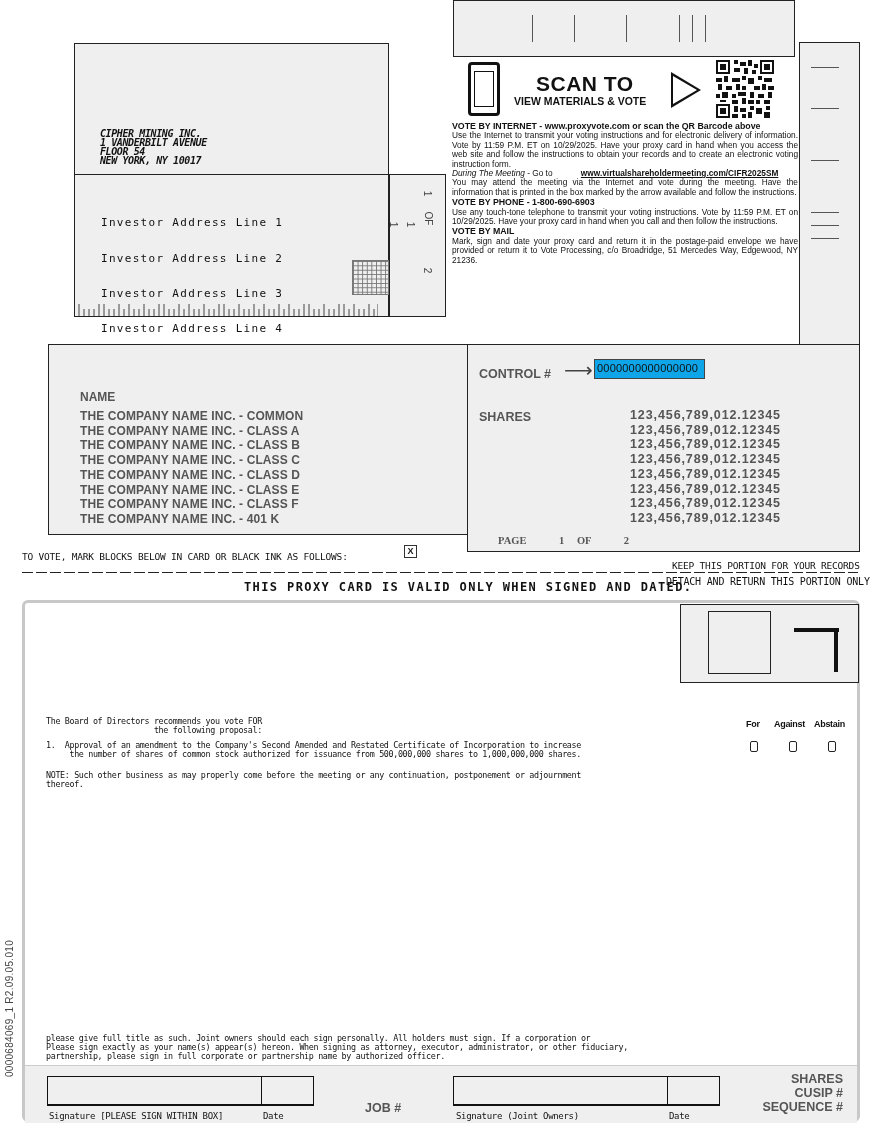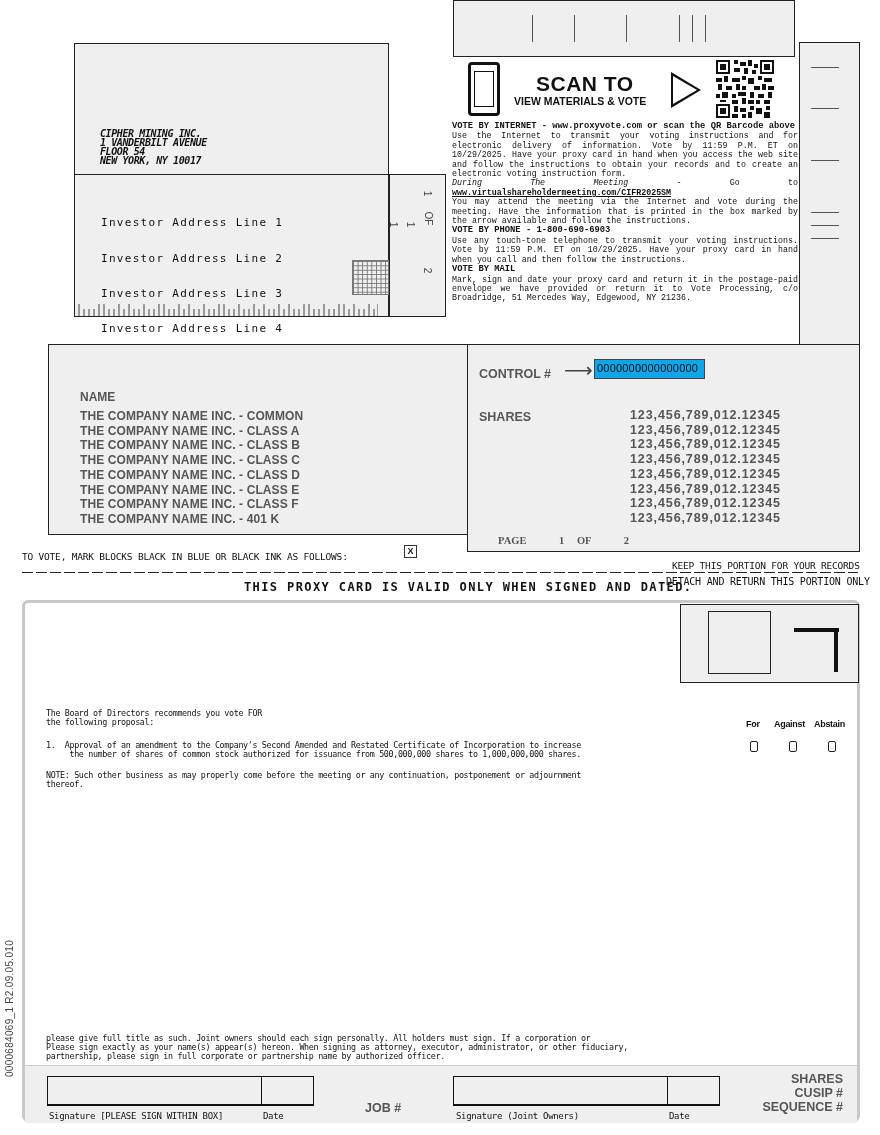--- a/index.html
+++ b/index.html
@@ -36,23 +36,23 @@
     #scan-area { left:466px; top:60px; width:330px; height:58px; }
     #phone-icon { left:2px; top:2px; width:32px; height:54px; border:3px solid #111; border-radius:4px; box-sizing:border-box; }
     #phone-screen { left:3px; top:6px; width:20px; height:36px; background:#fff; border:1px solid #111; box-sizing:border-box; }
     #scan-title { left:70px; top:12px; font-size:21px; font-weight:bold; letter-spacing:0.5px; }
     #scan-sub { left:48px; top:35px; font-size:10.5px; font-weight:bold; }
     #play-icon { left:205px; top:12px; width:0; height:0; border-top:18px solid transparent; border-bottom:18px solid transparent; border-left:30px solid #111; }
     #play-inner { left:207px; top:15.5px; width:0; height:0; border-top:14.5px solid transparent; border-bottom:14.5px solid transparent; border-left:24px solid #fff; }
     #qr { left:249px; top:0; width:60px; height:58px; }
 
     
-    #instructions { left:452px; top:122px; width:346px; font-size:8.3px; line-height:9.4px; text-align:justify; font-family:Liberation Mono, monospace; }
+    #instructions { left:452px; top:122px; width:346px; font-size:8.3px; line-height:9.4px; text-align:justify; font-family:Liberation Sans, sans-serif; }
     #instructions .h { font-weight:bold; font-size:8.8px; }
-    #instructions .link { font-weight:bold; text-decoration:underline; }
+    #instructions .link { font-weight:bold; text-decoration:underline;margin-left:26px; }
 
     
     #right-strip { left:799px; top:42px; width:61px; height:303px; }
     .rline { position:absolute; left:11px; width:28px; height:1px; background:#555; }
 
     
     #name-box { left:48px; top:344px; width:424px; height:191px; }
     #name-head { left:31px; top:45px; font-size:12px; font-weight:bold; color:#555; }
     #name-list { left:31px; top:64px; font-size:12px; font-weight:bold; color:#555; line-height:14.7px; letter-spacing:0.1px; }
 
@@ -76,21 +76,21 @@
     
     #ballot { left:22px; top:600px; width:838px; height:522px; border:3px solid #c8c8c8; border-radius:6px; box-sizing:border-box; background:#fff; }
     #scan-box { left:655px; top:1px; width:179px; height:79px; background:#efefef; border:1px solid #222; box-sizing:border-box; }
     #scan-square { left:27px; top:6px; width:63px; height:63px; border:1px solid #222; box-sizing:border-box; }
     #corner-h { left:113px; top:23px; width:45px; height:4px; background:#111; }
     #corner-v { left:153px; top:23px; width:4px; height:44px; background:#111; }
     #side-code { left:840px; top:625px; font-size:10px; color:#444; writing-mode:vertical-rl; font-family:"Liberation Sans", sans-serif; letter-spacing:0.5px; }
     #doc-code { left:4px; top:940px; font-size:10px; color:#444; writing-mode:vertical-rl; transform:rotate(180deg); letter-spacing:0.3px; }
 
     .small-mono { font-family:"DejaVu Sans Mono", monospace; font-size:8.4px; line-height:9.2px; letter-spacing:-0.35px; }
-    #board-text { left:21px; top:106px; }
+    #board-text { left:21px; top:114px;text-align:right; }
     #proposal-text { left:21px; top:138px; white-space:pre; }
     #note-text { left:21px; top:168px; }
     #vote-headers { left:717px; top:116px; font-size:9px; font-weight:bold; letter-spacing:-0.3px; }
     .vhdr { position:absolute; top:0; }
     .vbox { position:absolute; top:138px; width:8px; height:11px; border:1.3px solid #222; border-radius:2px; box-sizing:border-box; }
     #sign-text { left:21px; top:431px; }
 
     
     #sig-strip { left:0; top:462px; width:832px; height:57px; background:#efefef; border-top:1px solid #ccc; }
     .sigbox { position:absolute; top:10px; height:30px; border:1px solid #111; border-bottom-width:2px; box-sizing:border-box; background:#efefef; }
@@ -327,21 +327,21 @@
     <div>123,456,789,012.12345</div>
   </div>
   <div id="page-footer" class="abs">
     <span>PAGE</span>
     <span style="margin-left:30px">1</span>
     <span style="margin-left:10px">OF</span>
     <span style="margin-left:30px">2</span>
   </div>
 </div>
 
-<div id="vote-instr" class="abs cond">TO VOTE, MARK BLOCKS BLACK IN BLUE OR BLACK INK AS FOLLOWS:</div>
+<div id="vote-instr" class="abs cond">TO VOTE, MARK BLOCKS BELOW IN CARD OR BLACK INK AS FOLLOWS:</div>
 <div id="x-mark" class="abs">X</div>
 <div id="keep-text" class="abs cond">KEEP THIS PORTION FOR YOUR RECORDS</div>
 <div id="dash-line" class="abs"></div>
 <div id="detach-text" class="abs cond">DETACH AND RETURN THIS PORTION ONLY</div>
 <div id="valid-text" class="abs mono">THIS PROXY CARD IS VALID ONLY WHEN SIGNED AND DATED.</div>
 
 <div id="side-code" class="abs">02   0000000000</div>
 <div id="doc-code" class="abs">0000684069_1   R2.09.05.010</div>
 
 <div id="ballot" class="abs">

